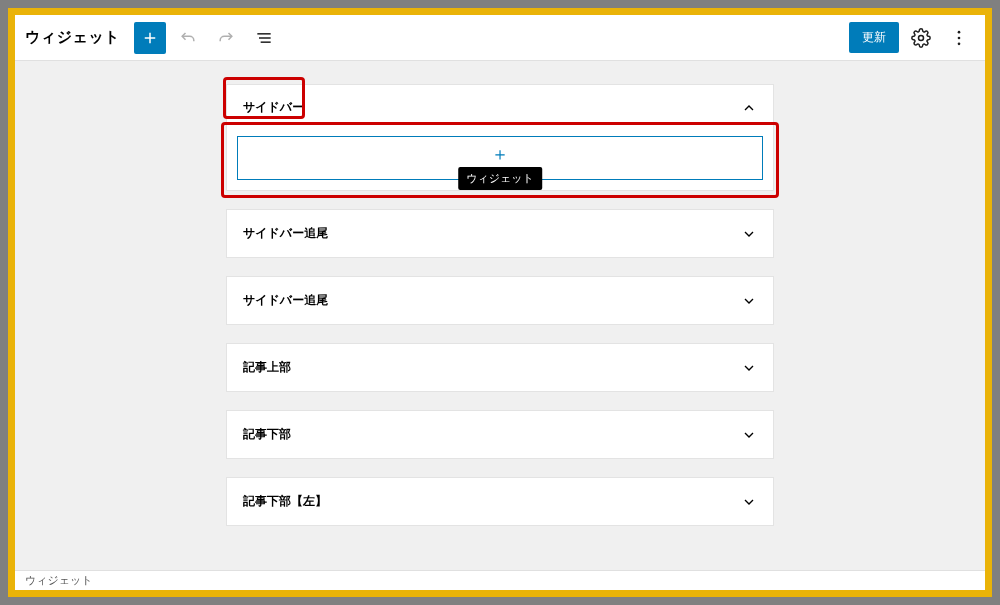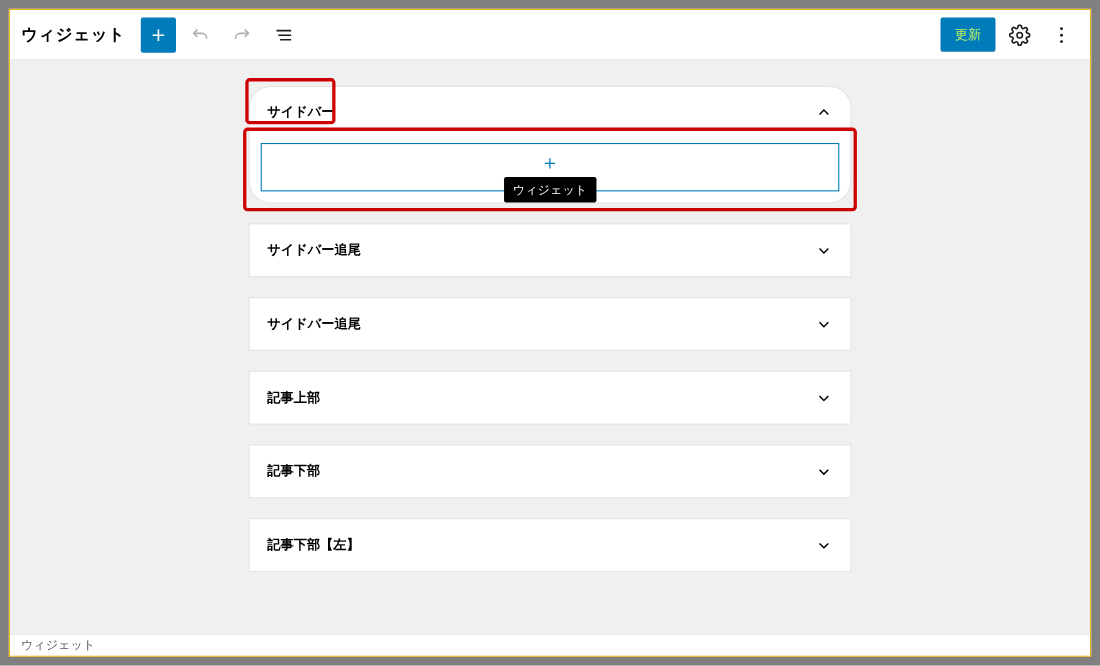--- a/index.html
+++ b/index.html
@@ -11,21 +11,21 @@
       overflow: hidden;
       position: relative;
     }
     .frame {
       position: absolute;
       top: 8px;
       left: 8px;
       right: 8px;
       bottom: 8px;
       background: #fff;
-      border: 1px solid #eab308;
+      border: 7px solid #eab308;
       display: flex;
       flex-direction: column;
       overflow: hidden;
     }
     .header {
       height: 46px;
       background: #fff;
       border-bottom: 1px solid #e0e0e0;
       display: flex;
       align-items: center;
@@ -53,21 +53,21 @@
     }
     .icon-btn.primary {
       background: #007cba;
       color: #fff;
     }
     .icon-btn.disabled { color: #b0b0b0; cursor: default; }
     .header-spacer { flex: 1; }
     .header-right { display: flex; align-items: center; gap: 6px; }
     .update-btn {
       background: #007cba;
-      color: #bef264;
+      color: #ffffff;
       border: none;
       padding: 7px 13px;
       font-size: 12px;
       border-radius: 2px;
       cursor: pointer;
     }
     .content-area {
       flex: 1;
       background: #f0f0f0;
       overflow-y: auto;
@@ -149,21 +149,21 @@
     .footer-bar {
       height: 20px;
       background: #fff;
       border-top: 1px solid #e0e0e0;
       font-size: 11px;
       color: #555;
       padding: 2px 10px;
       flex-shrink: 0;
     }
     .expanded-first .panel-header { padding: 14px 16px 14px 16px; }
-    .expanded-first { position: relative; border-radius: 19px; }
+    .expanded-first { position: relative; }
     
     
     .hl-title {
       top: -8px;
       left: -4px;
       width: 82px;
       height: 42px;
     }
     .hl-body-wrap {
       position: relative;

